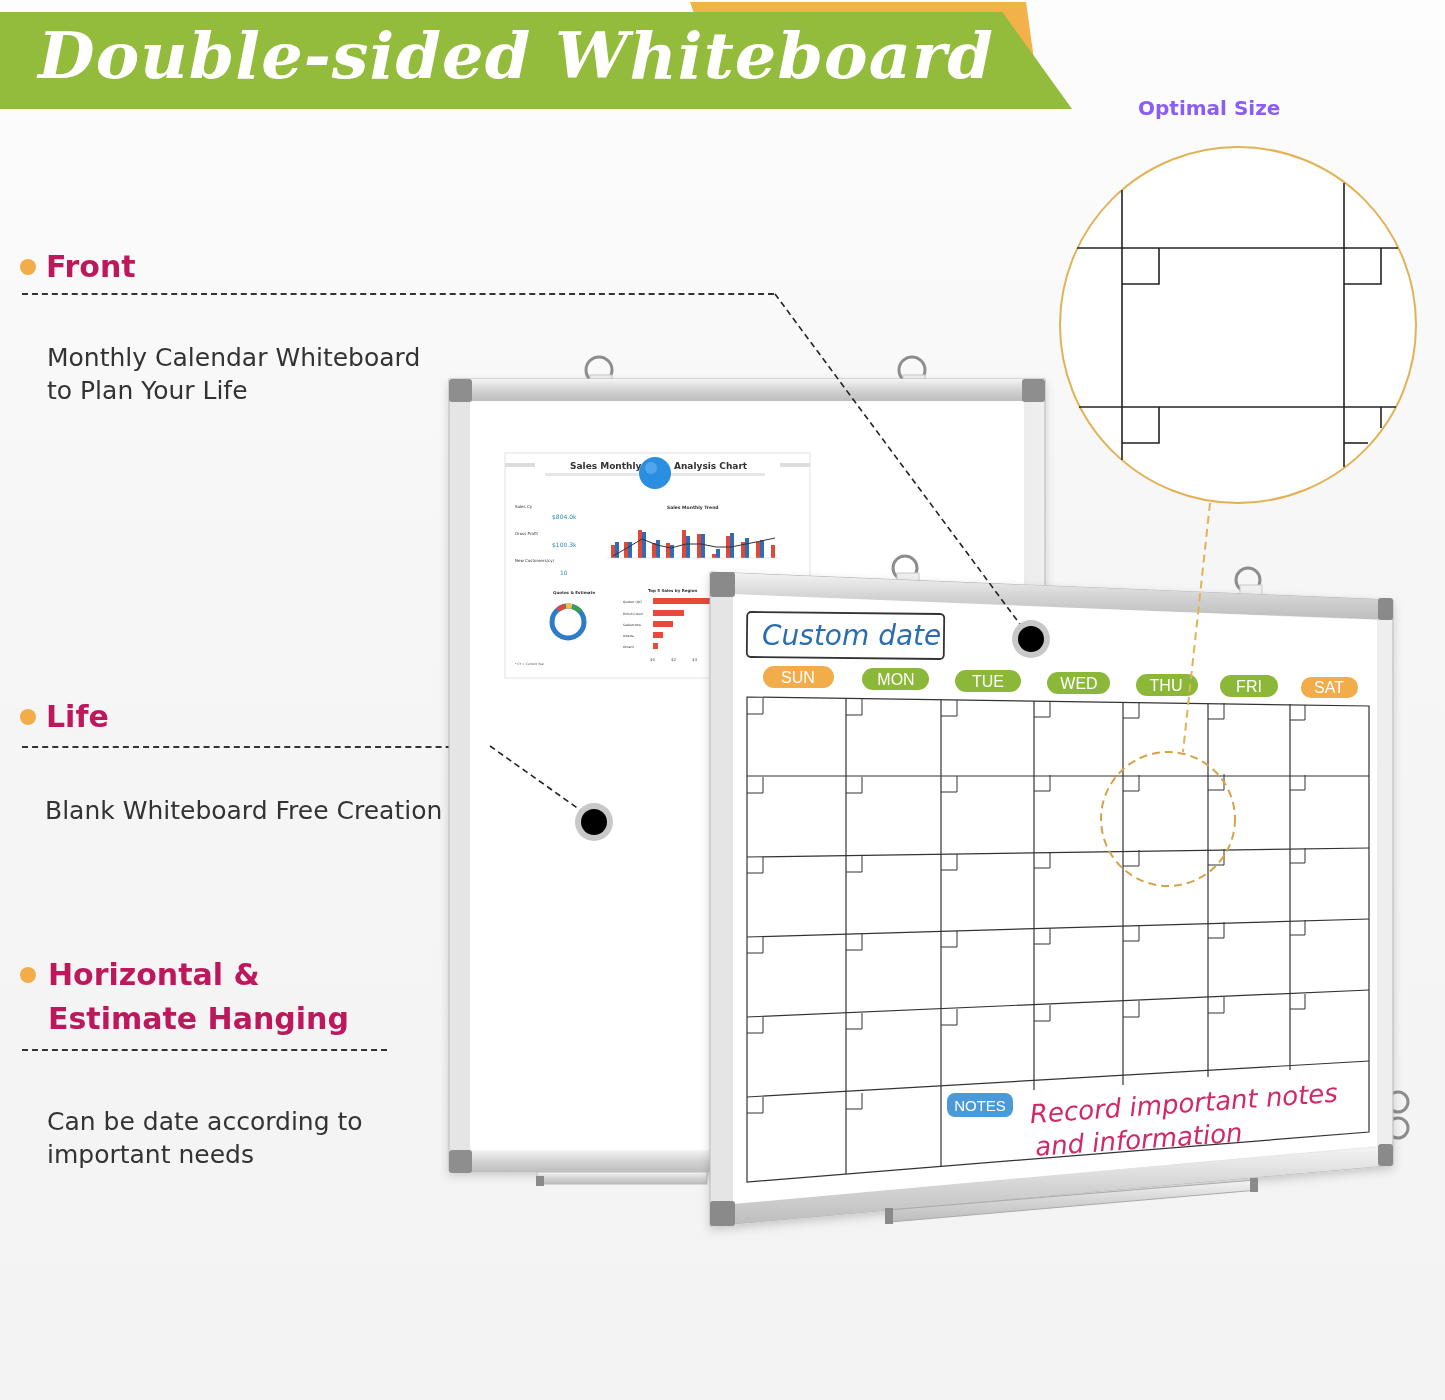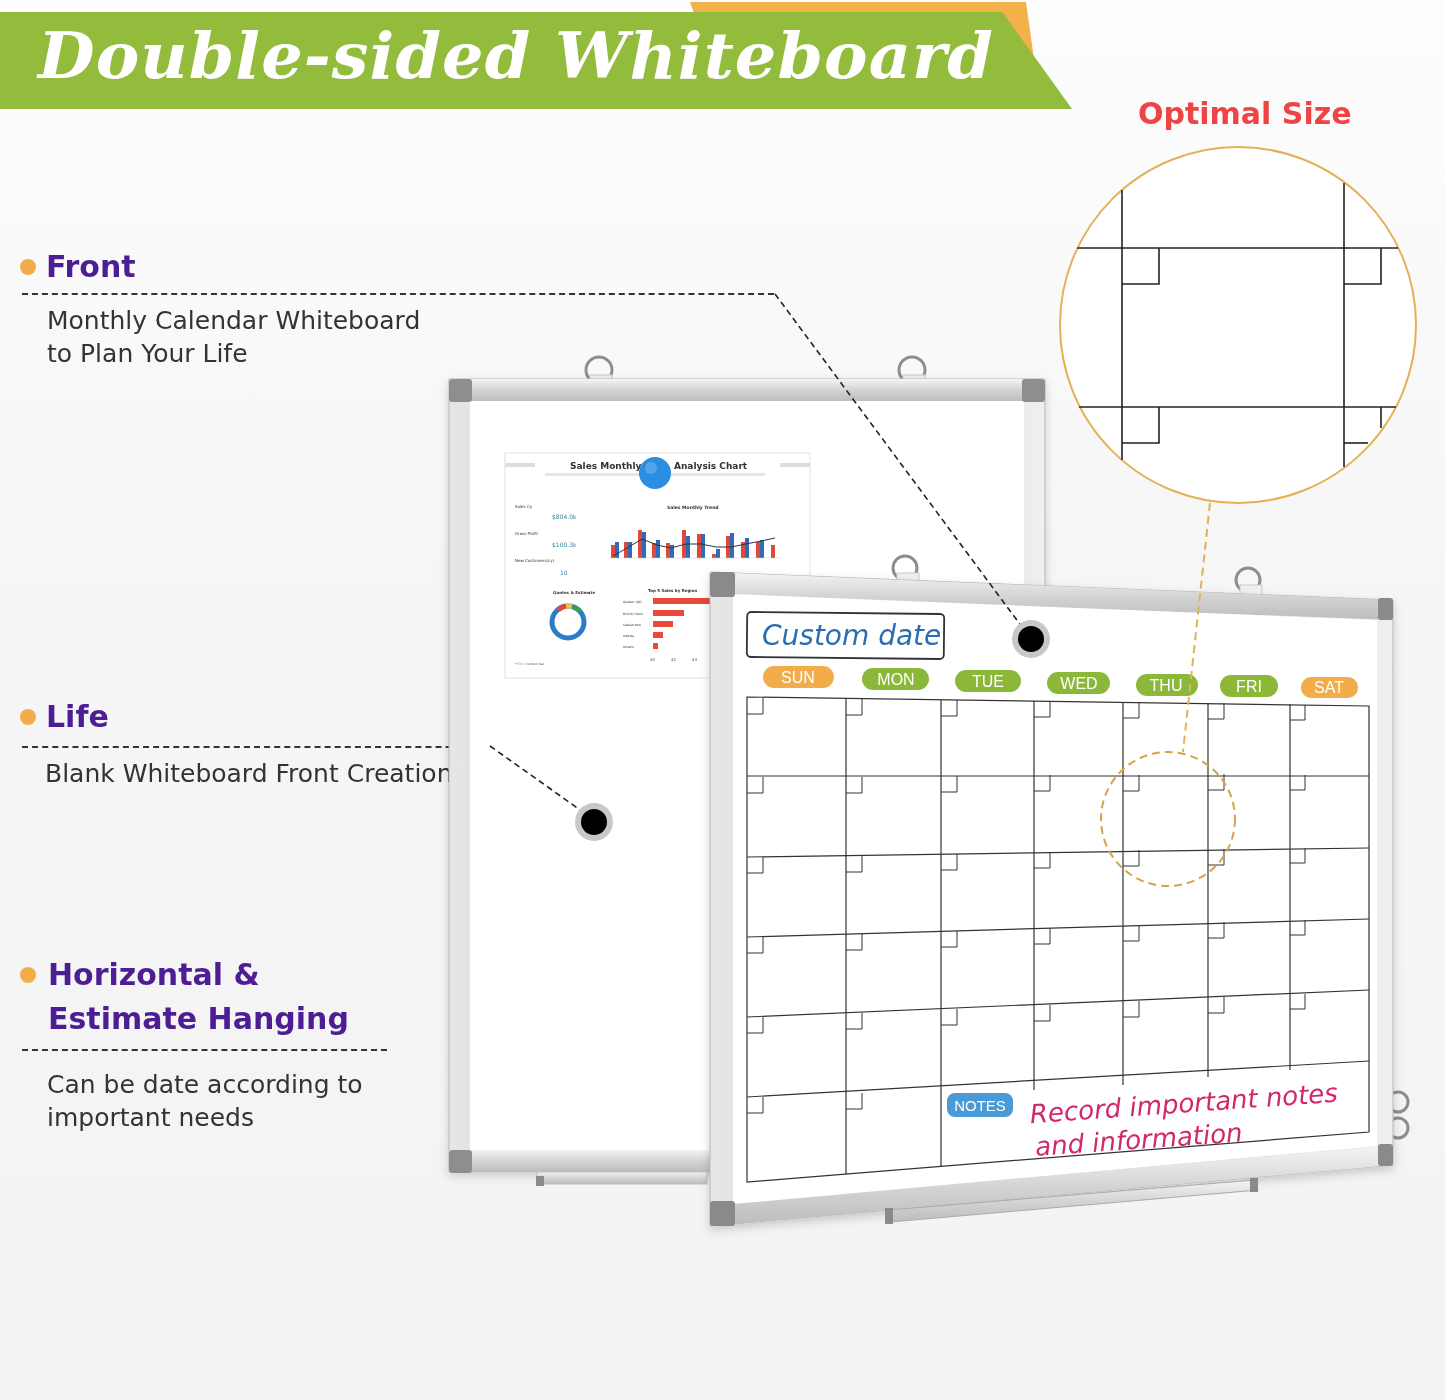--- a/index.html
+++ b/index.html
@@ -21,36 +21,37 @@
     clip-path: polygon(0 0, 93.5% 0, 100% 100%, 0 100%);
   }
   .banner-title {
     position:absolute; left:38px; top:18px;
     font-family:"DejaVu Serif", serif; font-weight:bold; font-style:italic;
     font-size:64px; color:#fff; letter-spacing:1px; white-space:nowrap;
     transform: scaleX(1.02); transform-origin:left;
   }
   .optimal-title {
     position:absolute; left:1138px; top:96px;
-    font-family:"DejaVu Sans", sans-serif; font-weight:bold; font-size:30px; color:#ef4444;
+    font-family:"DejaVu Sans", sans-serif; font-weight:bold; font-size:20px; color:#8b5cf6;
   }
   
   .feature { position:absolute; left:20px; }
   .feature .dot {
     position:absolute; left:0; width:16px; height:16px; border-radius:50%; background:#f2ad4a;
   }
   .feature .heading {
-    position:absolute; left:26px; font-weight:bold; font-size:30px; color:#4c1d95; line-height:44px; white-space:nowrap;
+    position:absolute; left:26px; font-weight:bold; font-size:30px; color:#be185d; line-height:44px; white-space:nowrap;
   }
   .feature .rule {
     position:absolute; left:2px; height:0; border-top:2px dashed #333;
   }
   .feature .desc {
     position:absolute; left:27px; font-size:25px; color:#333; line-height:33px; white-space:nowrap;
     font-family:"DejaVu Sans", sans-serif;
+    margin-top:37px;
   }
   svg { position:absolute; left:0; top:0; }
 </style>
 </head>
 <body>
 
 <div class="banner-orange"></div>
 <div class="banner-green"></div>
 <div class="banner-title">Double-sided Whiteboard</div>
 
@@ -61,21 +62,21 @@
   <div class="heading" style="top:0;">Front</div>
   <div class="rule" style="top:48px;width:752px;"></div>
   <div class="desc" style="top:59px;">Monthly Calendar Whiteboard</div>
   <div class="desc" style="top:92px;text-align:center;">to Plan Your Life</div>
 </div>
 
 <div class="feature" style="top:695px;">
   <div class="dot" style="top:14px;"></div>
   <div class="heading" style="top:0;">Life</div>
   <div class="rule" style="top:51px;width:470px;"></div>
-  <div class="desc" style="top:62px;left:25px;">Blank Whiteboard Front Creation</div>
+  <div class="desc" style="top:62px;left:25px;">Blank Whiteboard Free Creation</div>
 </div>
 
 <div class="feature" style="top:953px;">
   <div class="dot" style="top:14px;"></div>
   <div class="heading" style="top:0;left:28px;">Horizontal &amp;</div>
   <div class="heading" style="top:44px;left:28px;">Estimate Hanging</div>
   <div class="rule" style="top:96px;width:365px;"></div>
   <div class="desc" style="top:115px;">Can be date according to</div>
   <div class="desc" style="top:148px;">important needs</div>
 </div>

